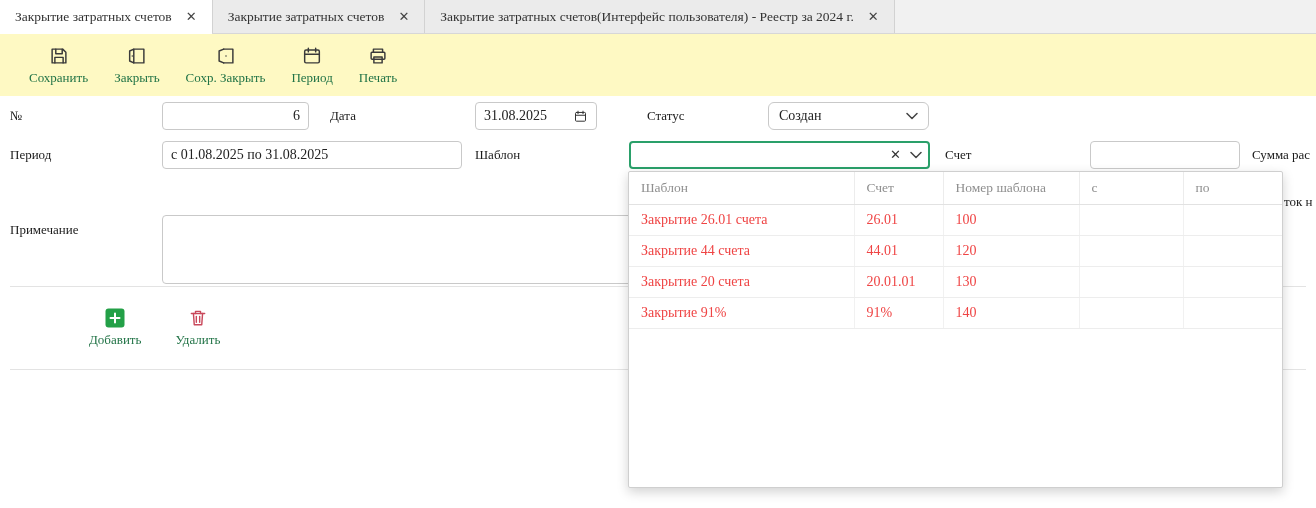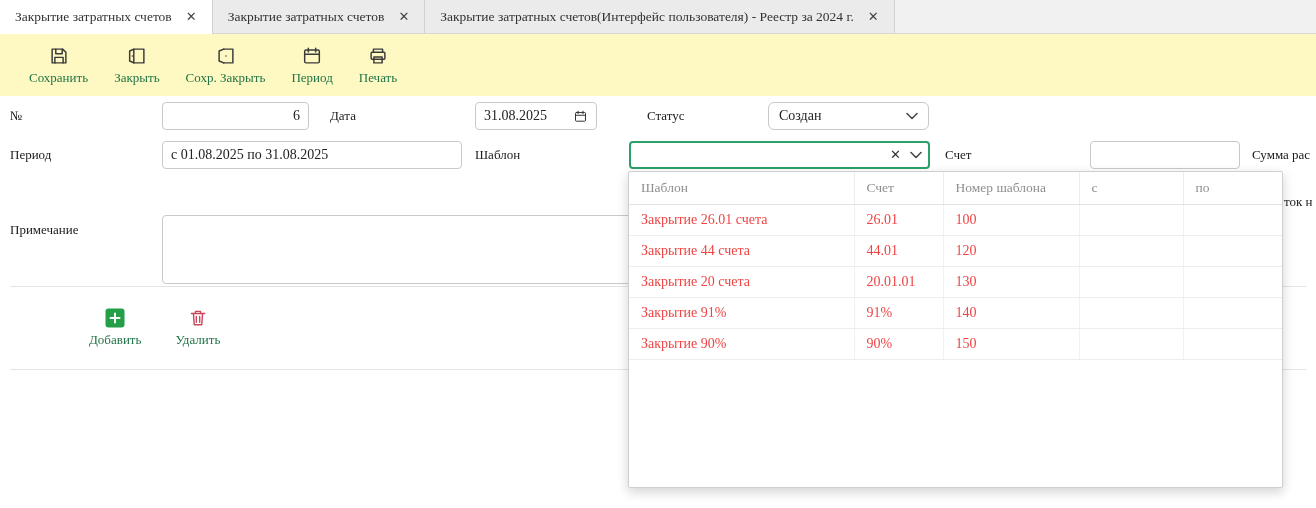--- a/index.html
+++ b/index.html
@@ -268,24 +268,17 @@
           <td></td>
           <td></td>
         </tr>
         <tr>
           <td>Закрытие 91%</td>
           <td>91%</td>
           <td>140</td>
           <td></td>
           <td></td>
         </tr>
-        <tr>
-          <td>Закрытие 90%</td>
-          <td>90%</td>
-          <td>150</td>
-          <td></td>
-          <td></td>
-        </tr>
       </tbody>
     </table>
   </div>
 
 </div>
 
 </body></html>

